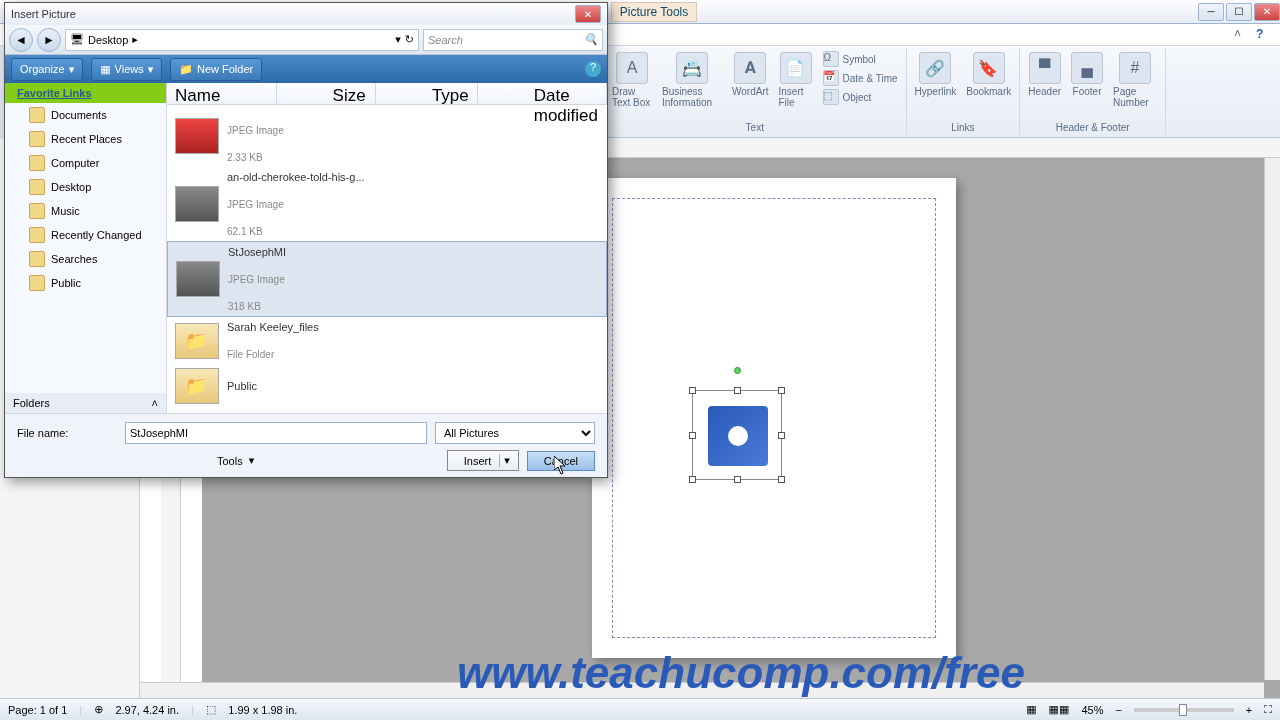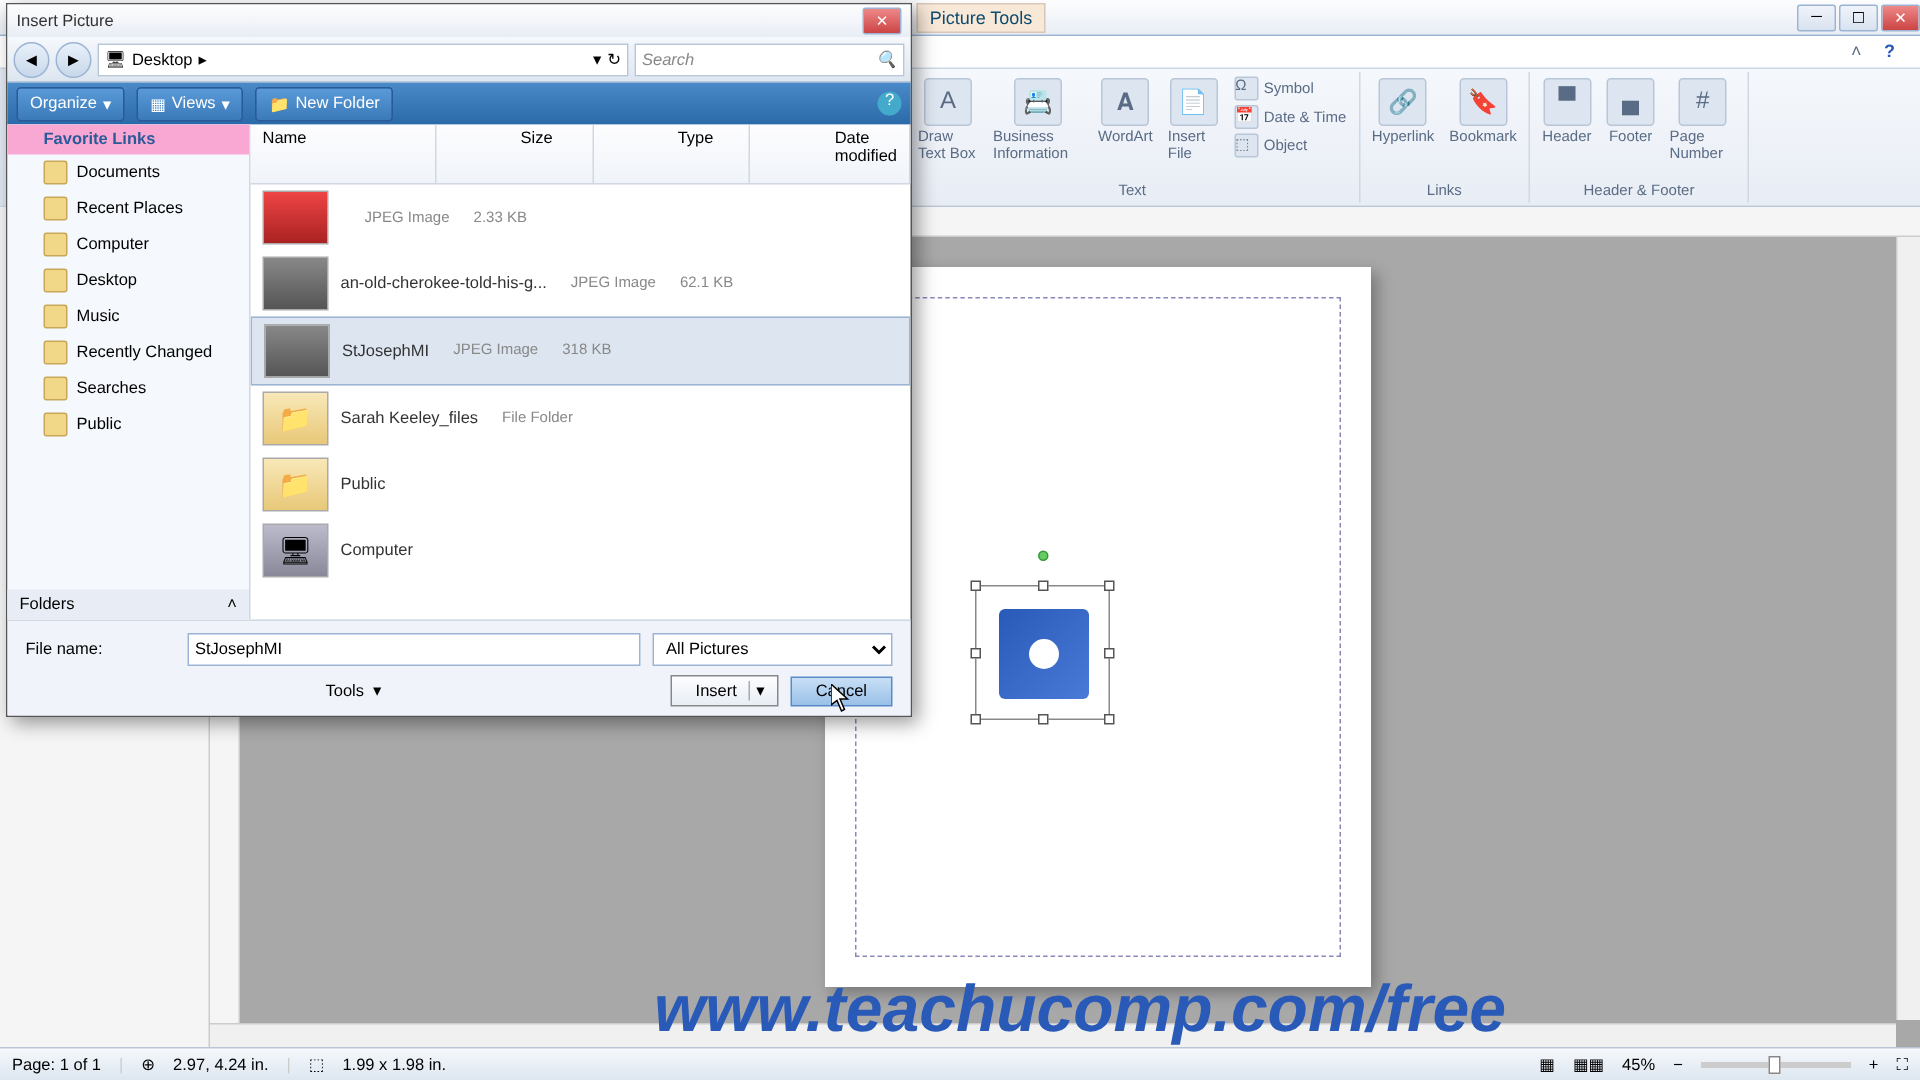--- a/index.html
+++ b/index.html
@@ -42,52 +42,52 @@
 .dlg-title-btns { margin-left: auto; display: flex; gap: 2px; }
 .dlg-nav { height: 30px; background: linear-gradient(to bottom, #f5f8fc, #dde6f0); display: flex; align-items: center; padding: 0 4px; gap: 4px; border-bottom: 1px solid #b8c6d8; }
 .navbtn { width: 24px; height: 24px; background: linear-gradient(to bottom, #e8f0fa, #c8d8ea); border: 1px solid #9bb4d4; border-radius: 12px; display: flex; align-items: center; justify-content: center; font-size: 12px; }
 .breadcrumb { flex: 1; height: 22px; background: #fff; border: 1px solid #b8c6d8; display: flex; align-items: center; padding: 0 4px; font-size: 11px; gap: 4px; }
 .bc-item { display: flex; align-items: center; gap: 2px; }
 .searchbox { width: 180px; height: 22px; background: #fff; border: 1px solid #b8c6d8; display: flex; align-items: center; padding: 0 4px; font-size: 11px; color: #888; font-style: italic; }
 .dlg-toolbar { height: 28px; background: linear-gradient(to bottom, #4a8ac8, #2a6aa8); display: flex; align-items: center; padding: 0 6px; gap: 8px; color: #fff; font-size: 11px; }
 .tbbtn { padding: 4px 8px; background: linear-gradient(to bottom, #5a9ad8, #3a7ab8); border: 1px solid #2a5a98; border-radius: 3px; cursor: pointer; display: flex; gap: 4px; }
 .dlg-body { display: flex; height: 330px; }
 .dlg-nav-pane { width: 162px; border-right: 1px solid #d0d8e4; background: #f5f8fc; display: flex; flex-direction: column; font-size: 11px; }
-.navgroup-hdr { padding: 4px 24px; font-weight: bold; color: #2a5a98; background: #f9a8d4; }
+.navgroup-hdr { padding: 4px 12px; font-weight: bold; color: #2a5a98; background: #84cc16; text-decoration: underline; }
 .navitem { padding: 4px 8px 4px 24px; display: flex; align-items: center; gap: 6px; cursor: pointer; }
 .navitem-icon { width: 16px; height: 16px; background: #f0d888; border: 1px solid #c8a858; border-radius: 2px; }
 .folders-hdr { padding: 4px 8px; background: #e8edf5; display: flex; align-items: center; justify-content: space-between; cursor: pointer; margin-top: auto; }
 .dlg-list { flex: 1; position: relative; overflow: hidden; }
-.list-hdr { height: 40px; background: linear-gradient(to bottom, #fdfdfe, #f0f4fa); border-bottom: 1px solid #d0d8e4; display: flex; font-size: 11px; gap: 48px; }
+.list-hdr { height: 22px; background: linear-gradient(to bottom, #fdfdfe, #f0f4fa); border-bottom: 1px solid #d0d8e4; display: flex; font-size: 17px; gap: 48px; }
 .list-col { padding: 3px 8px; border-right: 1px solid #d0d8e4; }
 .list-items { overflow-y: auto; height: 306px; }
 .list-row { display: flex; align-items: center; padding: 4px 8px; gap: 8px; font-size: 11px; cursor: pointer; }
 .list-row.sel { background: #dde6f0; border: 1px solid #9bb4d4; }
 .list-thumb { width: 44px; height: 36px; background: #ddd; border: 1px solid #aaa; display: flex; align-items: center; justify-content: center; font-size: 18px; }
 .list-thumb.red { background: linear-gradient(to bottom, #e44, #a22); }
 .list-thumb.gray { background: linear-gradient(to bottom, #888, #555); }
 .list-thumb.folder { background: linear-gradient(to bottom, #f8e8b8, #e8c878); }
 .list-thumb.computer { background: linear-gradient(to bottom, #bbc, #889); }
-.list-info { display: flex; flex-direction: row; gap: 16px; }
+.list-info { display: flex; flex-direction: column; gap: 16px; }
 .list-name { color: #333; }
 .list-meta { color: #888; font-size: 10px; }
 .dlg-footer { height: 64px; padding: 8px 12px; background: #f0f4fa; border-top: 1px solid #d0d8e4; }
 .footer-row { display: flex; align-items: center; gap: 8px; margin-bottom: 6px; }
 .footer-label { font-size: 11px; width: 100px; text-align: left; }
 .footer-input { flex: 1; height: 22px; border: 1px solid #9bb4d4; padding: 0 4px; font-size: 11px; }
 .footer-select { width: 160px; height: 22px; border: 1px solid #9bb4d4; padding: 0 4px; font-size: 11px; background: #fff; }
 .footer-btnrow { display: flex; justify-content: flex-end; gap: 8px; align-items: center; }
 .footer-btn { padding: 3px 16px; font-size: 11px; border: 1px solid #888; background: linear-gradient(to bottom, #fdfdfe, #e8edf5); cursor: pointer; }
 .footer-btn.insert { padding-right: 4px; display: flex; align-items: center; }
 .footer-btn.cancel { background: linear-gradient(to bottom, #c8dff5, #9ac0e8); border-color: #5a8ac8; }
 .splitarrow { border-left: 1px solid #aaa; padding: 0 4px; margin-left: 8px; }
 .tools-dd { display: flex; align-items: center; gap: 6px; font-size: 11px; margin-right: auto; padding-left: 200px; }
 
 
-.canvas-area { position: absolute; left: 0; top: 138px; right: 0; bottom: 22px; display: flex; }
+.canvas-area { position: absolute; left: 0; top: 138px; right: 0; bottom: 22px; display: flex; gap: 21px; }
 .ruler-v { width: 20px; background: #f5f5f5; border-right: 1px solid #ccc; position: relative; font-size: 8px; }
 .ruler-h { position: absolute; left: 140px; right: 0; top: 138px; height: 20px; background: #f5f5f5; border-bottom: 1px solid #ccc; font-size: 8px; z-index: 5; }
 .pagepane { width: 140px; border-right: 1px solid #ccc; background: #f5f5f5; }
 .workspace { flex: 1; background: #a8a8a8; position: relative; overflow: hidden; }
 .page { position: absolute; left: 390px; top: 40px; width: 364px; height: 480px; background: #fff; box-shadow: 4px 4px 10px rgba(0,0,0,0.3); }
 .page-margin { position: absolute; left: 20px; top: 20px; right: 20px; bottom: 20px; border: 1px dashed #88b; }
 .selected-obj { position: absolute; left: 100px; top: 212px; width: 90px; height: 90px; border: 1px solid #888; background: #fff; }
 .sel-handle { position: absolute; width: 7px; height: 7px; background: #fff; border: 1px solid #555; }
 .sel-handle.rot { background: #6c6; border-radius: 50%; border-color: #393; }
 .obj-img { position: absolute; left: 15px; top: 15px; width: 60px; height: 60px; background: linear-gradient(135deg, #2a5ab8, #4a7ad8); border-radius: 4px; }

